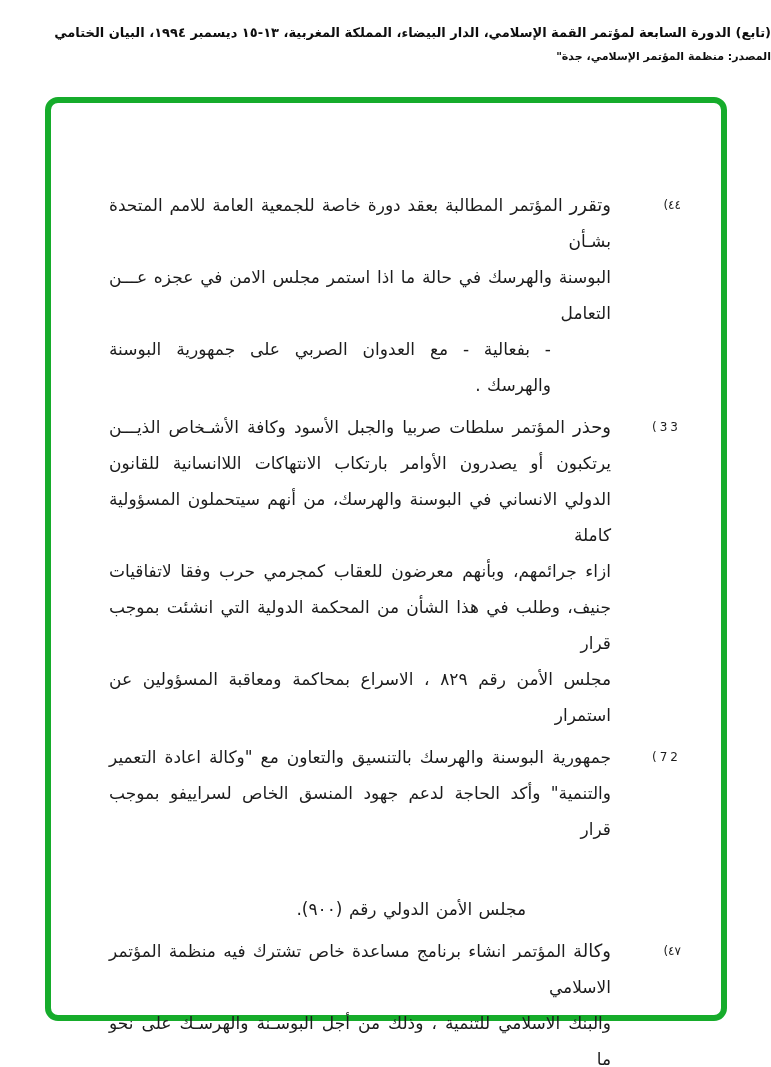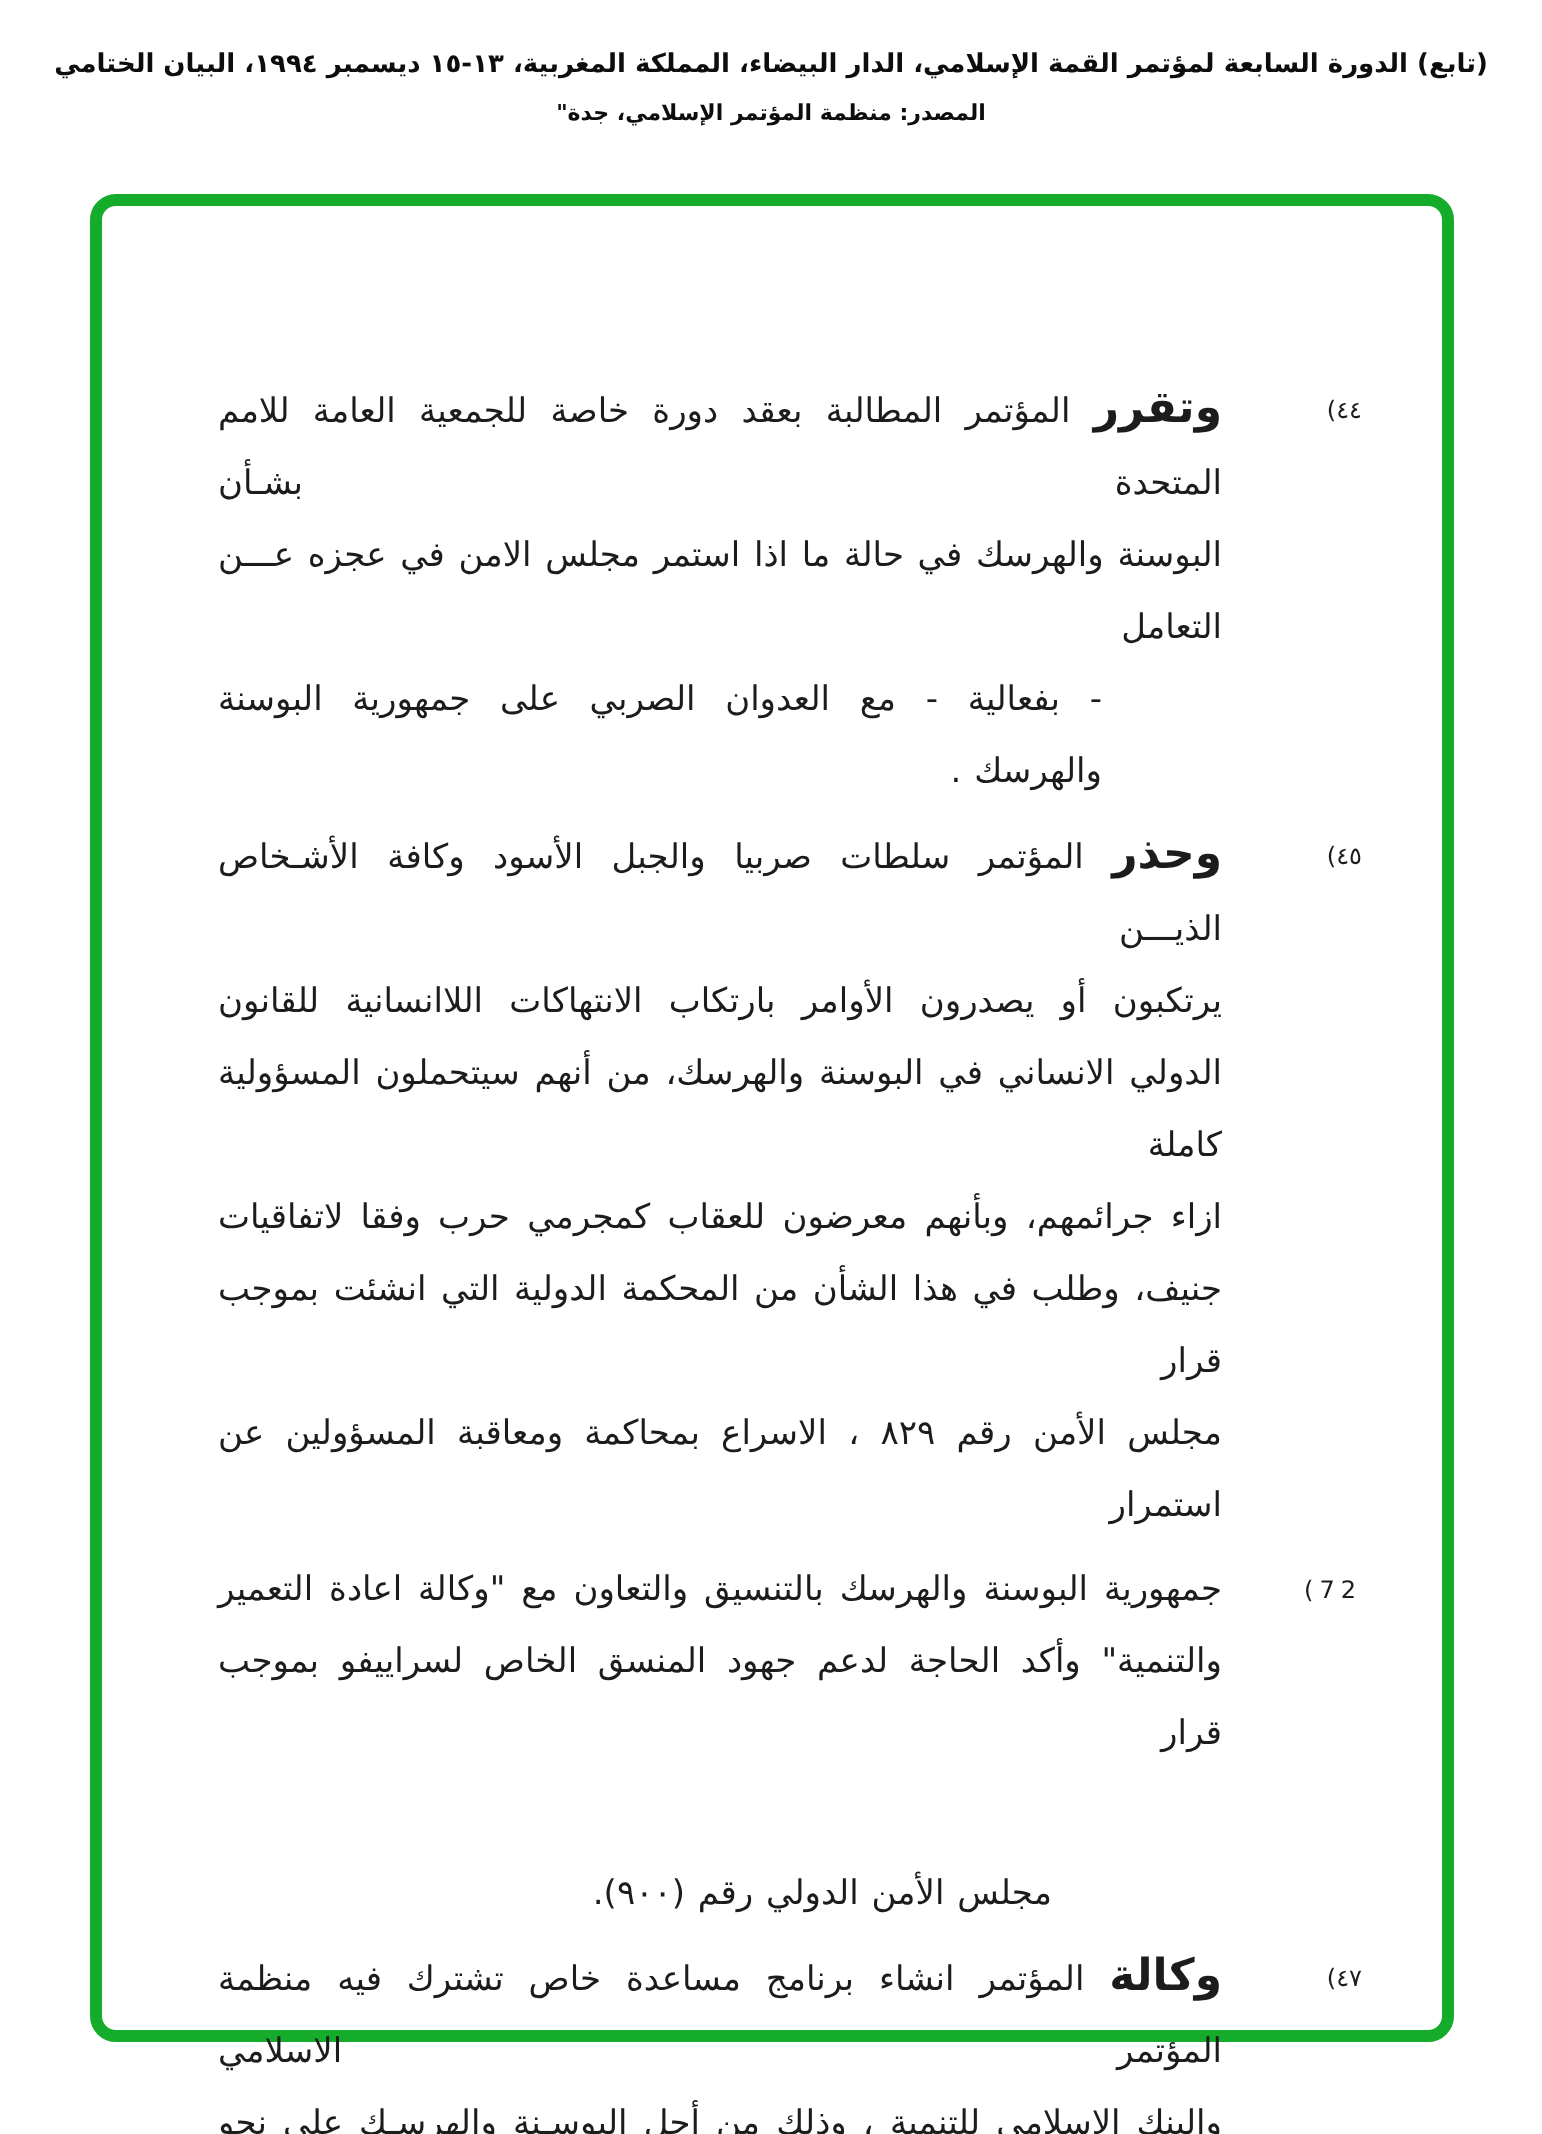--- a/index.html
+++ b/index.html
@@ -5,21 +5,21 @@
   html, body { margin: 0; padding: 0; }
   body {
     width: 771px; height: 1067px;
     background: #ffffff;
     position: relative;
     font-family: "DejaVu Sans", sans-serif;
     overflow: hidden;
   }
   .header {
     direction: rtl;
-    text-align: center;
+    text-align: right;
     padding-top: 24px;
     color: #0d0d0d;
   }
   .h1 {
     font-weight: bold;
     font-size: 13px;
     letter-spacing: 0;
     line-height: 18px;
   }
   .h2 {
@@ -62,22 +62,22 @@
     font-size: 17px;
     line-height: 36px;
     text-align: justify;
     text-align-last: justify;
     word-spacing: 1px;
   }
   .line-last {
     text-align-last: start;
   }
   .lead {
-    font-weight: bold;
-    font-size: 22px;
+    font-weight: normal;
+    font-size: 18px;
   }
   
   .para:nth-child(1) .line-last { padding-right: 60px; }
   .para:nth-child(2) .line-last { padding-right: 0; }
   .para:nth-child(3) .line-last { padding-right: 85px; margin-top: 44px; }
   .para:nth-child(4) .line-last { padding-right: 100px; }
   .para:nth-child(5) .line-last { padding-right: 96px; }
 </style>
 </head>
 <body>
@@ -91,21 +91,21 @@
   <div class="paras">
       <div class="para">
         <div class="para-num" dir="rtl">٤٤)</div>
         <div class="para-text">
           <div class="line"><span class="lead">وتقرر</span> المؤتمر المطالبة بعقد دورة خاصة للجمعية العامة للامم المتحدة بشـأن</div>
           <div class="line">البوسنة والهرسك في حالة ما اذا استمر مجلس الامن في عجزه عـــن التعامل</div>
           <div class="line line-last">- بفعالية - مع العدوان الصربي على جمهورية البوسنة والهرسك .</div>
         </div>
       </div>
       <div class="para">
-        <div class="para-num" dir="rtl">٤٥)</div>
+        <div class="para-num" dir="rtl">33)</div>
         <div class="para-text">
           <div class="line"><span class="lead">وحذر</span> المؤتمر سلطات صربيا والجبل الأسود وكافة الأشـخاص الذيـــن</div>
           <div class="line">يرتكبون أو يصدرون الأوامر بارتكاب الانتهاكات اللاانسانية للقانون</div>
           <div class="line">الدولي الانساني في البوسنة والهرسك، من أنهم سيتحملون المسؤولية كاملة</div>
           <div class="line">ازاء جرائمهم، وبأنهم معرضون للعقاب كمجرمي حرب وفقا لاتفاقيات</div>
           <div class="line">جنيف، وطلب في هذا الشأن من المحكمة الدولية التي انشئت بموجب قرار</div>
           <div class="line">مجلس الأمن رقم ٨٢٩ ، الاسراع بمحاكمة ومعاقبة المسؤولين عن استمرار</div>
         </div>
       </div>
       <div class="para">

